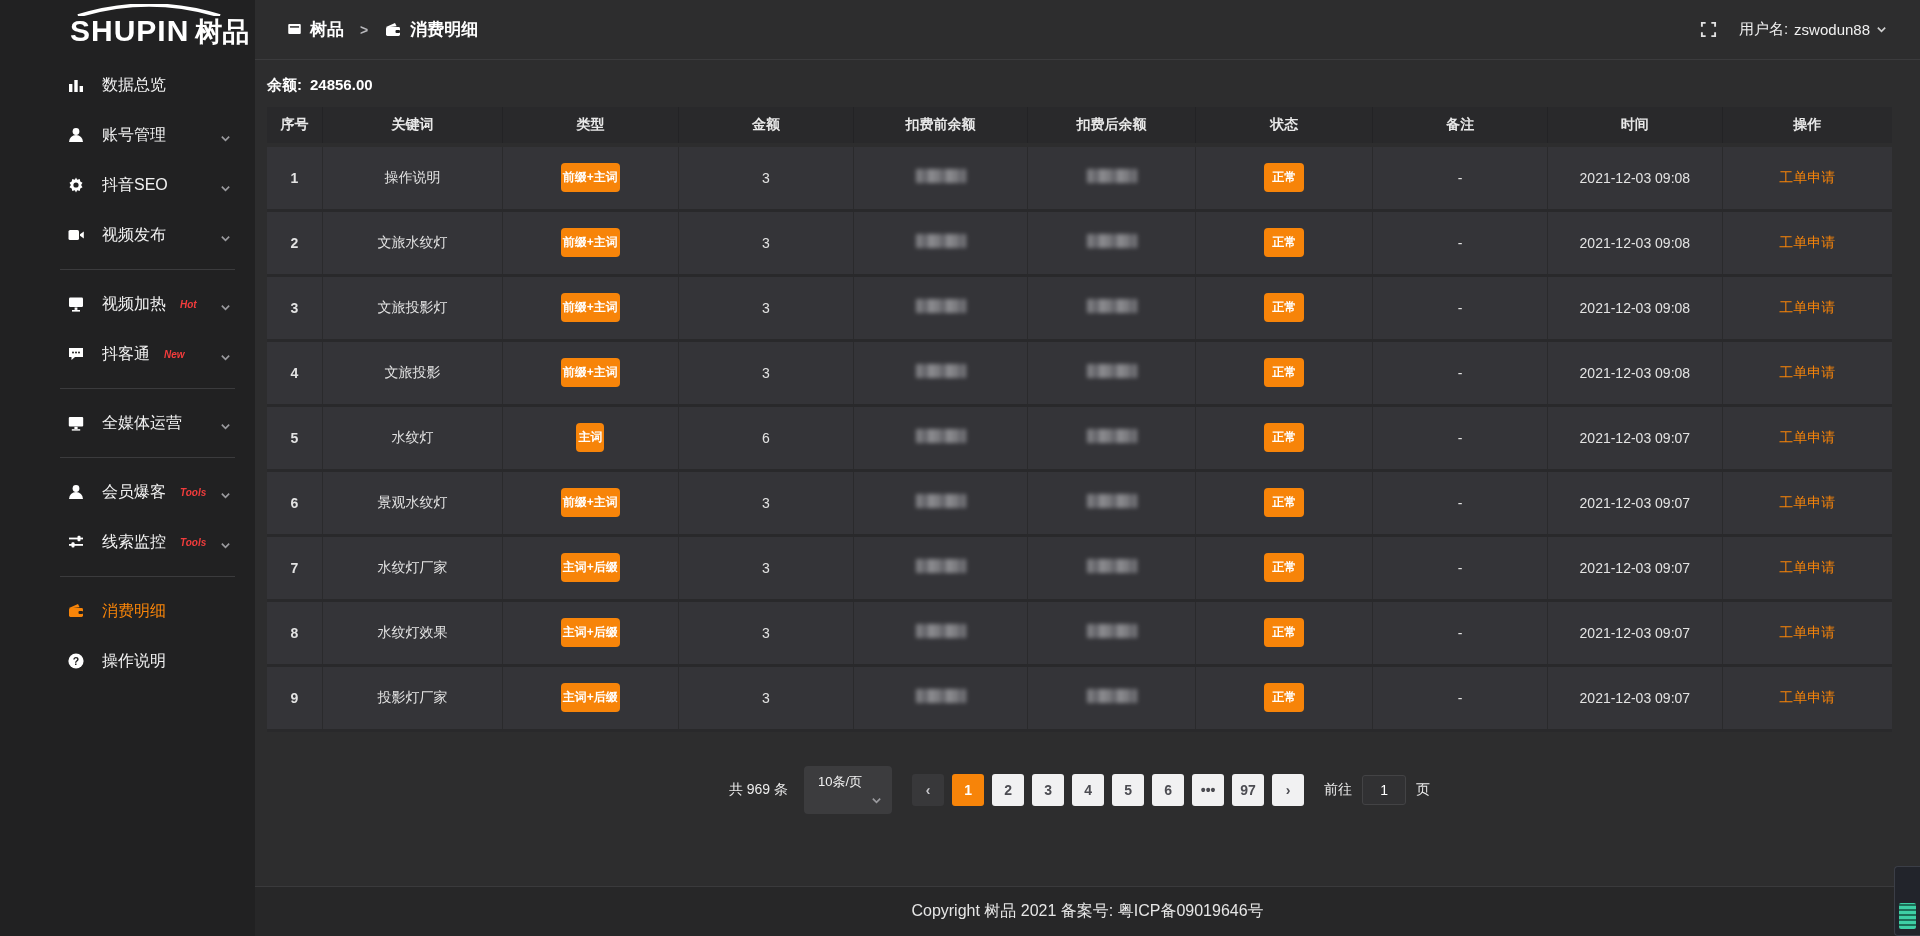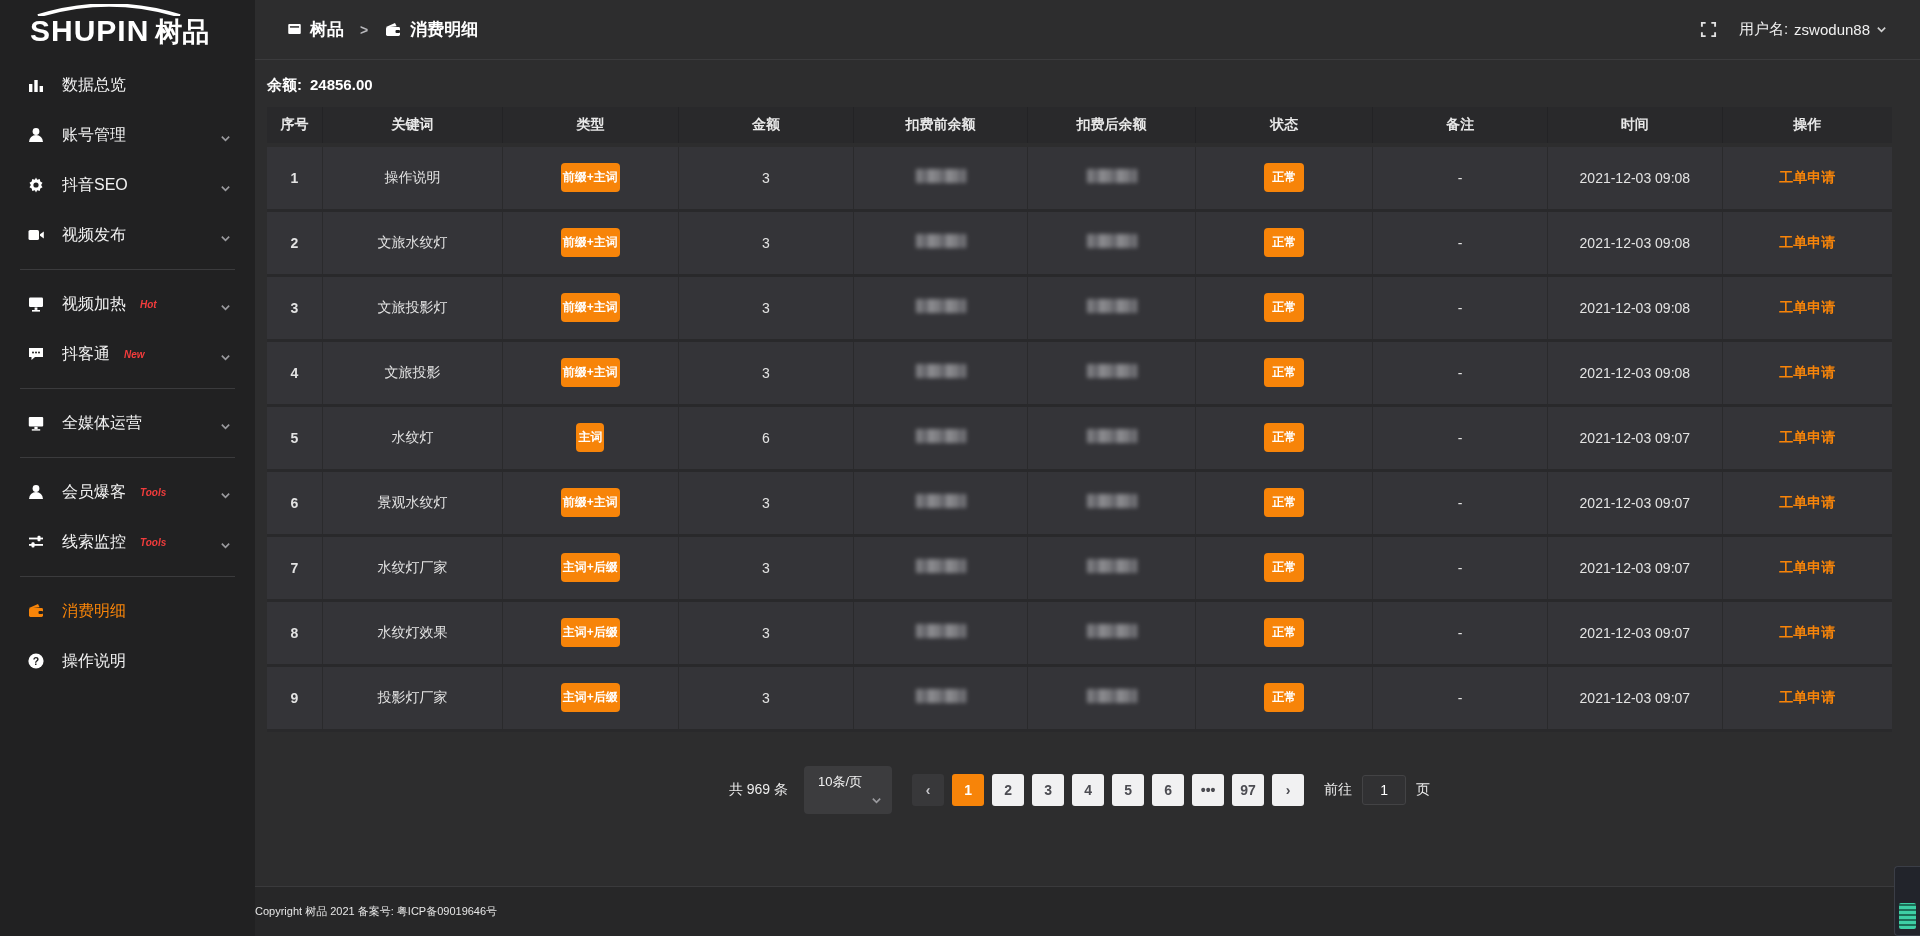--- a/index.html
+++ b/index.html
@@ -1,21 +1,21 @@
 <!DOCTYPE html>
 <html><head>
 <meta charset="utf-8">
 <style>
   * { margin:0; padding:0; box-sizing:border-box; }
   html,body { width:1920px; height:936px; overflow:hidden; background:#2d2d2e;
     font-family:"Liberation Sans","DejaVu Sans",sans-serif; }
   .app { display:flex; width:100%; height:100%; }
 
   
-  .sidebar { width:255px; height:100%; background:#212122; flex:0 0 255px; }
+  .sidebar { width:255px; height:100%; background:#212122; flex:0 0 255px;padding-left:40px; }
   .logo { position:relative; padding:14px 0 10px 30px; height:60px; color:#fff; white-space:nowrap; }
   .logo-arc { position:absolute; top:4px; left:34px; }
   .logo-en { font-size:30px; font-weight:bold; letter-spacing:1px; color:#fff; }
   .logo-cn { font-size:27px; font-weight:bold; margin-left:6px; color:#fff; }
   .side-item { position:relative; display:flex; align-items:center; height:50px; padding-left:26px;
     color:#f2f2f2; font-size:16px; cursor:pointer; }
   .side-item.active { color:#f78409; }
   .s-icon { width:20px; height:20px; margin-right:16px; display:inline-flex; align-items:center;
     justify-content:center; color:#fff; flex:0 0 20px; }
   .side-item.active .s-icon { color:#f78409; }
@@ -50,40 +50,40 @@
     border-right:1px solid #2a2a2c; border-bottom:3px solid #29292b; }
   tbody td:last-child { border-right:none; }
   td.idx { font-weight:bold; }
   .type-badge,.status-badge { display:inline-block; background:#f78409; color:#fff; font-size:12px;
     padding:6px 2px; border-radius:4px; font-weight:bold; }
   .status-badge { padding:6px 8px; }
   .blur-blob { display:inline-block; width:50px; height:14px; border-radius:1px;
     background:repeating-linear-gradient(90deg,#8b8b8f 0 6px,#6e6e73 6px 12px,#9a9a9e 12px 18px),
                repeating-linear-gradient(0deg,rgba(255,255,255,.25) 0 4px,rgba(0,0,0,.15) 4px 8px);
     filter:blur(2px); opacity:.85; }
-  .action-link { color:#f78409; font-weight:bold; cursor:pointer; font-size:14px; text-decoration:none; }
+  .action-link { color:#f78409; font-weight:normal; cursor:pointer; font-size:14px; text-decoration:none; }
 
   
   .pagination { margin-top:34px; display:flex; align-items:center; justify-content:center; }
   .total-text { color:#ececec; font-size:14px; margin-right:16px; }
   .page-size { position:relative; background:#3c3c3e; color:#f2f2f2; font-size:13px; height:48px;
     line-height:32px; padding:0 30px 0 14px; border-radius:4px; margin-right:16px; cursor:pointer; }
   .page-size .sel-chevron { position:absolute; right:10px; top:50%; margin-top:-4px; color:#9a9a9e; }
   .pg-btn { min-width:32px; height:32px; margin:0 4px; border:none; border-radius:3px; font-size:14px;
     font-weight:bold; cursor:pointer; background:#f1f1f2; color:#4c4c52;
     font-family:"Liberation Sans","DejaVu Sans",sans-serif; }
   .pg-btn.prev { background:#38383a; color:#c6c6ca; }
   .pg-btn.active { background:#f78409; color:#fff; }
   .goto { display:flex; align-items:center; color:#ececec; font-size:14px; margin-left:16px; }
   .goto input { width:44px; height:30px; margin:0 10px; background:#313133; border:1px solid #434345;
     border-radius:3px; color:#fff; text-align:center; font-size:14px; }
 
   
   .footer { margin-top:auto; height:50px; flex:0 0 50px; background:#272728; border-top:1px solid #3a3a3c;
-    display:flex; align-items:center; color:#e6e6e6; font-size:11px;
+    display:flex; align-items:center; justify-content:center; color:#e6e6e6; font-size:16px;
     margin-left:-12px; margin-right:-28px; }
 
   
   .float-widget { position:absolute; right:0; bottom:0; width:26px; height:70px; background:#22242b;
     border:1px solid #3b3e47; border-right:none; border-radius:4px 0 0 4px; z-index:5; }
   .float-widget .stripes { position:absolute; left:4px; right:4px; bottom:6px; height:26px;
     background:repeating-linear-gradient(0deg,#3ecfa5 0 3px,#1d6f58 3px 5px); border-radius:2px; }
 </style>
 </head>
 <body>

